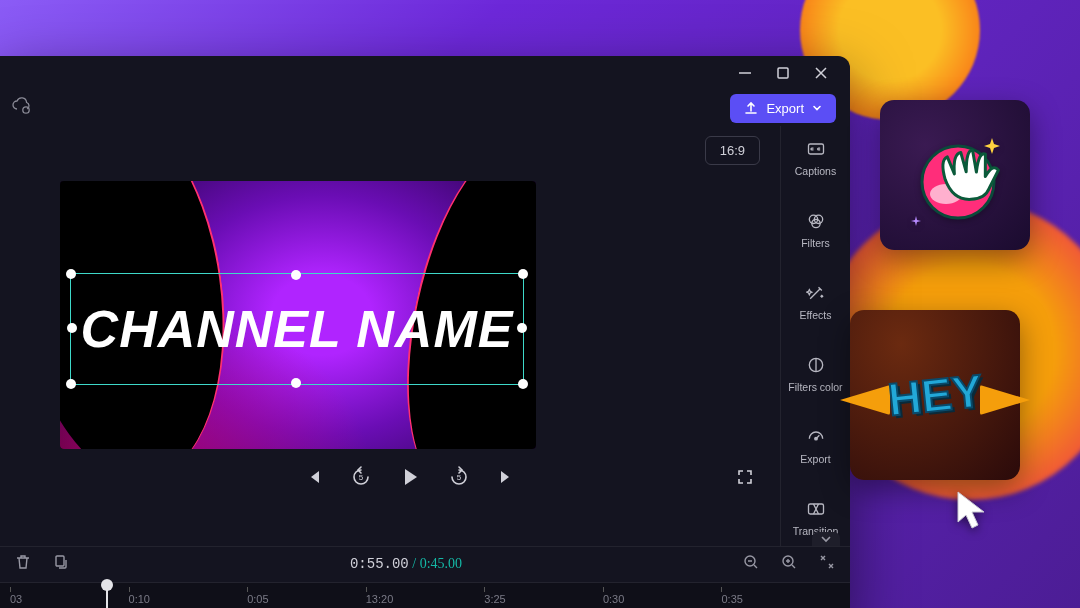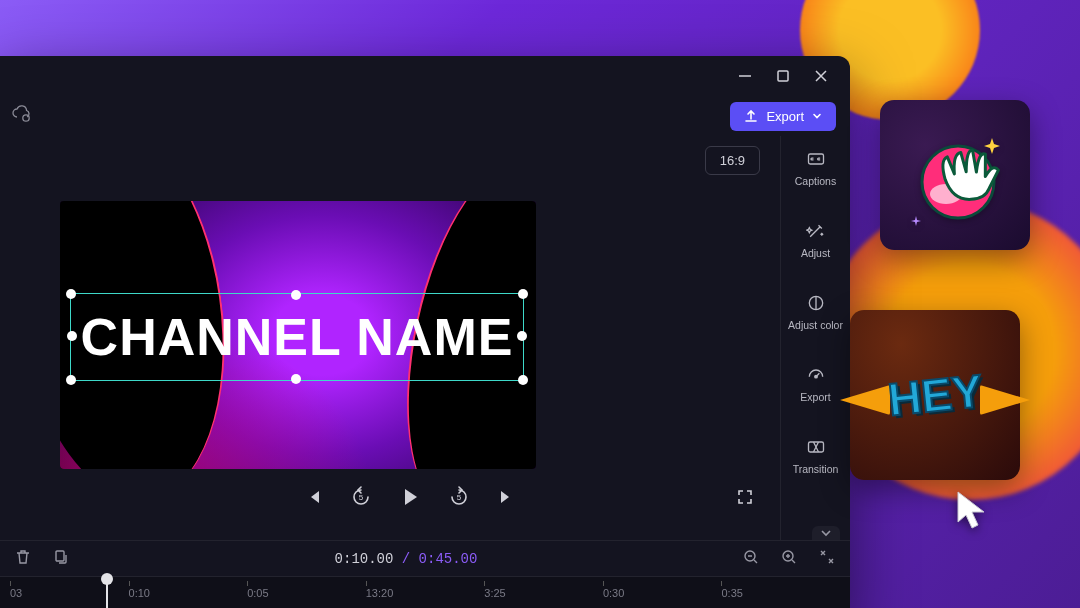--- a/index.html
+++ b/index.html
@@ -40,51 +40,51 @@
   overflow: hidden;
 }
 .titlebar { height: 40px; display: flex; justify-content: flex-end; align-items: center; gap: 24px; padding-right: 22px; }
 .titlebar .wc { width: 14px; height: 14px; display:flex; align-items:center; justify-content:center; color:#d0d0d8; cursor:pointer; }
 .top-row { height: 40px; display: flex; align-items: center; justify-content: space-between; padding: 0 14px 0 12px; }
 .top-row .left-icon { color: #888; }
 .top-row .right-group { display:flex; align-items:center; gap:12px; }
 .export-btn { background: #5b4ef5; color:#fff; padding: 7px 14px; border-radius: 6px; font-size: 13px; font-weight: 500; display:flex; align-items:center; gap:8px; cursor:pointer; }
 .main-row { flex:1; display:flex; }
 .preview-area { flex:1; padding: 10px 20px 4px 60px; display:flex; flex-direction:column; }
-.preview-head { display:flex; justify-content:flex-end; padding-bottom:26px; }
+.preview-head { display:flex; justify-content:flex-end; padding-bottom:16px; }
 .ratio-pill { border:1px solid #3a3a48; color:#d0d0d8; font-size:13px; padding:6px 14px; border-radius:6px; cursor:pointer; }
 .canvas-wrap { position:relative; width:476px; height:268px; background:#000; border-radius:4px; overflow:hidden; }
 .canvas-bg { position:absolute; inset:0; background:
   radial-gradient(ellipse 400px 300px at 15% 110%, rgba(255,0,120,.6), transparent 60%),
   radial-gradient(ellipse 500px 400px at 55% 50%, #b024ff 10%, #6a0db4 30%, #2a0350 55%, #000 75%),
   linear-gradient(110deg, #000 0%, #000 30%, transparent 50%);
 }
 .canvas-bg::before { content:""; position:absolute; left:-40px; top:-80px; width:200px; height:380px; border-radius:50%; background:#000; border-right:2px solid #ff3070; transform:rotate(-8deg); }
 .canvas-bg::after { content:""; position:absolute; right:-60px; top:-40px; width:180px; height:360px; border-radius:50%/60%; background:#000; border-left:2px solid #ff3070; transform:rotate(12deg); }
-.text-sel { position:absolute; left:10px; right:12px; top:92px; height:88px; border:1.5px solid #3ed9c9; display:flex; align-items:center; justify-content:center; }
+.text-sel { position:absolute; left:10px; right:12px; top:92px; height:112px; border:1.5px solid #3ed9c9; display:flex; align-items:center; justify-content:center;font-style:italic; }
 .text-sel .handle { position:absolute; width:10px; height:10px; background:#fff; border-radius:50%; }
 .h-tl{top:-5px;left:-5px}.h-tr{top:-5px;right:-5px}.h-bl{bottom:-5px;left:-5px}.h-br{bottom:-5px;right:-5px}
 .h-ml{top:50%;left:-4px;margin-top:-6px;width:4px;height:12px;border-radius:2px}
 .h-mr{top:50%;right:-4px;margin-top:-6px;width:4px;height:12px;border-radius:2px}
 .h-mt{left:50%;top:-4px;margin-left:-6px;width:12px;height:4px;border-radius:2px}
 .h-mb{left:50%;bottom:-4px;margin-left:-6px;width:12px;height:4px;border-radius:2px}
 .canvas-text { color:#fff; font-family: Impact, "Arial Black", sans-serif; font-size:52px; letter-spacing:1px; font-weight:800; }
 
 .play-controls { display:flex; align-items:center; justify-content:center; gap:26px; padding:16px 0 6px; color:#d0d0d8; position:relative; }
 .play-controls .ico { cursor:pointer; display:flex; }
 .play-controls .fs { position:absolute; right:6px; }
 
 .side-panel { width:70px; background:#141420; border-left:1px solid #23232e; display:flex; flex-direction:column; align-items:center; padding-top:4px; gap:16px; }
 .side-item { display:flex; flex-direction:column; align-items:center; gap:6px; padding:9px 0; color:#b8b8c2; font-size:10.5px; cursor:pointer; width:100%; }
 .side-item svg { width:20px; height:20px; }
 
 .tl-toolbar { height:36px; border-top:1px solid #23232e; display:flex; align-items:center; justify-content:space-between; padding:0 14px; color:#9898a4; }
 .tl-toolbar .tgroup { display:flex; align-items:center; gap:20px; }
 .timecode { color:#d0d0d8; font-family: "Courier New", monospace; font-size:14px; }
-.timecode .dur { color:#8b5cf6; }
+.timecode .dur { color:#14b8a6;font-family:Liberation Serif, serif; }
 .chev { position:absolute; right:10px; top:-14px; width:28px; height:14px; background:#1e1e2a; border-radius:6px 6px 0 0; display:flex; align-items:center; justify-content:center; color:#9898a4; cursor:pointer; }
 
 .ruler { position:relative; height:48px; border-top:1px solid #23232e; background:#0f0f18; }
 .ruler-inner { display:flex; position:relative; height:100%; padding:0 10px; }
 .tick { flex:1; position:relative; color:#7a7a86; font-size:11px; padding-top:10px; text-align:left; }
 .tick::before{content:"";position:absolute;left:0;top:4px;width:1px;height:5px;background:#555;}
 .playhead { position:absolute; left:106px; top:0; bottom:0; width:2px; background:#e4e4e8; }
 .playhead::before{content:"";position:absolute;top:-4px;left:-5px;width:12px;height:12px;background:#e4e4e8;border-radius:50%;}
 </style>
 </head>
@@ -218,30 +218,38 @@
     <div class="side-panel">
       <div class="side-item">
         <svg viewBox="0 0 24 24" fill="none" stroke="currentColor" stroke-width="1.6">
             <rect x="3" y="6" width="18" height="12" rx="2"></rect>
             <path d="M9 13H7a1 1 0 010-2h2M17 13h-2a1 1 0 010-2h2"></path>
           </svg>
         <span>Captions</span>
       </div>
       <div class="side-item">
         <svg viewBox="0 0 24 24" fill="none" stroke="currentColor" stroke-width="1.6">
+            <circle cx="9" cy="10" r="5"></circle>
+            <circle cx="15" cy="10" r="5"></circle>
+            <circle cx="12" cy="15" r="5"></circle>
+          </svg>
+        <span>Filters</span>
+      </div>
+      <div class="side-item">
+        <svg viewBox="0 0 24 24" fill="none" stroke="currentColor" stroke-width="1.6">
             <path d="M5 19L17 7M15 5l4 4M4 8l1 2 2 1-2 1-1 2-1-2-2-1 2-1zM18 16l1 1 1-1-1-1z"></path>
           </svg>
-        <span>Adjust</span>
+        <span>Effects</span>
       </div>
       <div class="side-item">
         <svg viewBox="0 0 24 24" fill="none" stroke="currentColor" stroke-width="1.6">
             <circle cx="12" cy="12" r="8"></circle>
             <path d="M12 4v16"></path>
           </svg>
-        <span>Adjust color</span>
+        <span>Filters color</span>
       </div>
       <div class="side-item">
         <svg viewBox="0 0 24 24" fill="none" stroke="currentColor" stroke-width="1.6">
             <path d="M4 14a8 8 0 0116 0"></path>
             <path d="M12 14l4-4"></path>
             <circle cx="12" cy="14" r="1.5" fill="currentColor"></circle>
           </svg>
         <span>Export</span>
       </div>
       <div class="side-item">
@@ -264,21 +272,21 @@
       <div class="tgroup">
         <div><svg width="18" height="18" viewBox="0 0 18 18" fill="none" stroke="currentColor" stroke-width="1.4">
               <path d="M3 5h12M7 5V3h4v2M5 5l1 10h6l1-10"></path>
             </svg></div>
         <div><svg width="18" height="18" viewBox="0 0 18 18" fill="none" stroke="currentColor" stroke-width="1.4">
               <rect x="4" y="3" width="8" height="10" rx="1"></rect>
               <path d="M7 15h6a1 1 0 001-1V7"></path>
             </svg></div>
       </div>
       <div class="timecode">
-        <span>0:10.00</span><span class="dur"><span> / </span><span>0:45.00</span></span>
+        <span>0:55.00</span><span class="dur"><span> / </span><span>0:45.00</span></span>
       </div>
       <div class="tgroup">
         <div><svg width="18" height="18" viewBox="0 0 18 18" fill="none" stroke="currentColor" stroke-width="1.4">
               <circle cx="8" cy="8" r="5"></circle>
               <path d="M12 12l3 3M6 8h4"></path>
             </svg></div>
         <div><svg width="18" height="18" viewBox="0 0 18 18" fill="none" stroke="currentColor" stroke-width="1.4">
               <circle cx="8" cy="8" r="5"></circle>
               <path d="M12 12l3 3M6 8h4M8 6v4"></path>
             </svg></div>

